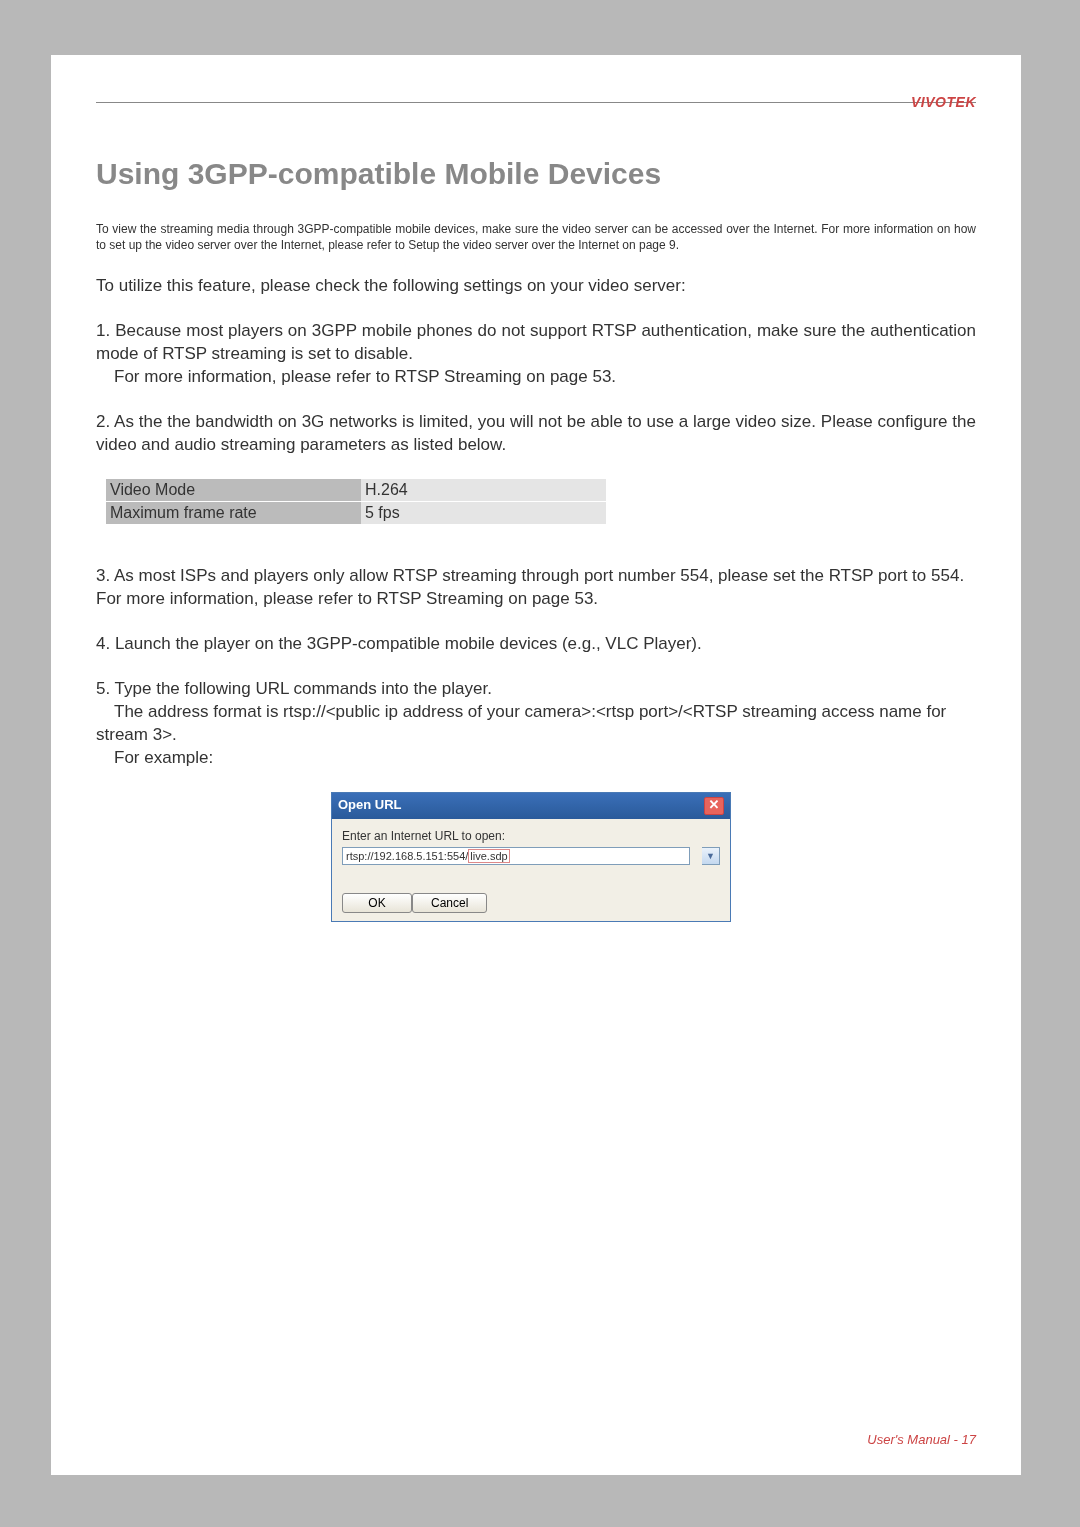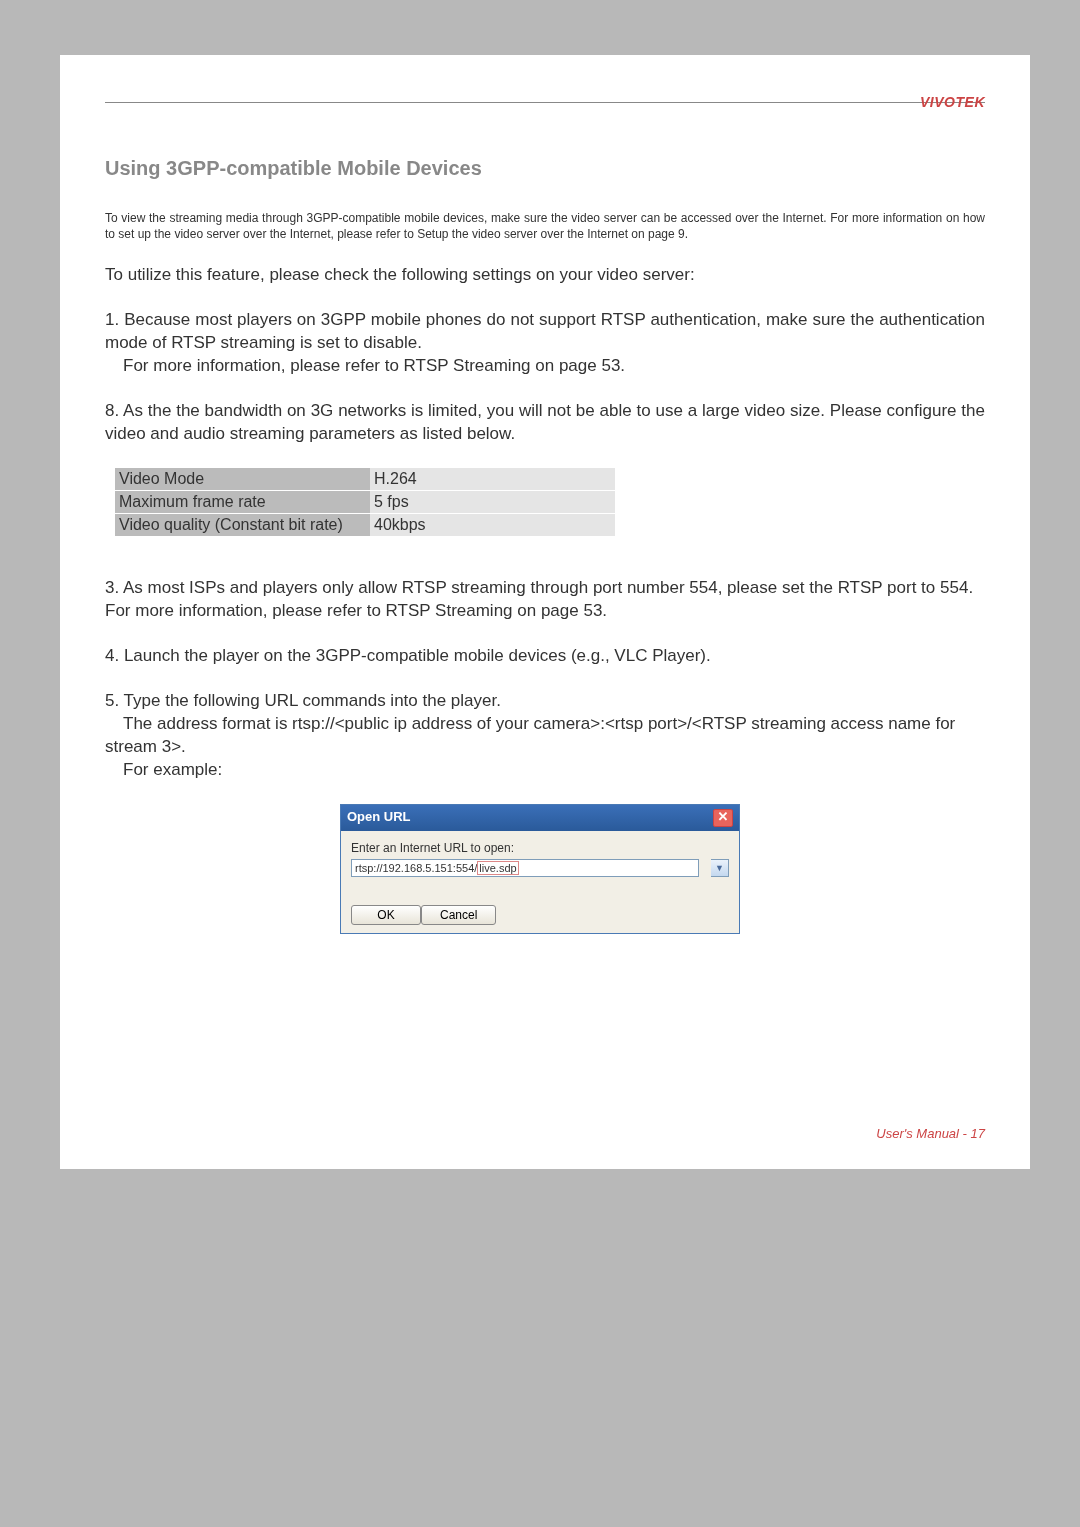--- a/index.html
+++ b/index.html
@@ -13,23 +13,23 @@
       background-color: #b8b8b8;
       width: 1080px;
       height: 1527px;
       position: relative;
     }
     
     .page-container {
       background-color: #ffffff;
       position: absolute;
       top: 55px;
-      left: 60px;
+      left: 51px;
       width: 970px;
-      height: 1114px;
+      height: 1420px;
       padding: 35px 45px 30px 45px;
     }
     
     .header-area {
       position: relative;
       height: 30px;
       margin-bottom: 25px;
     }
     
     .brand {
@@ -44,21 +44,21 @@
     }
     
     .divider {
       border: none;
       border-top: 1px solid #888;
       margin-top: 12px;
     }
     
     .main-heading {
       color: #888888;
-      font-size: 20px;
+      font-size: 30px;
       font-weight: bold;
       margin-bottom: 30px;
       margin-top: 18px;
     }
     
     .body-text {
       color: #333333;
       font-size: 12px;
       line-height: 1.35;
       text-align: justify;
@@ -234,36 +234,32 @@
   <p class="body-text">To view the streaming media through 3GPP-compatible mobile devices, make sure the video server can be accessed over the Internet. For more information on how to set up the video server over the Internet, please refer to Setup the video server over the Internet on page 9.</p>
 
   <p class="body-text-left">To utilize this feature, please check the following settings on your video server:</p>
 
   <div class="list-text">
     <span>1. Because most players on 3GPP mobile phones do not support RTSP authentication, make sure the authentication mode of RTSP streaming is set to disable.</span><br>
     <span class="list-indent">For more information, please refer to RTSP Streaming on page 53.</span>
   </div>
 
   <div class="list-text">
-    <span>8. As the the bandwidth on 3G networks is limited, you will not be able to use a large video size. Please configure the video and audio streaming parameters as listed below.</span>
+    <span>2. As the the bandwidth on 3G networks is limited, you will not be able to use a large video size. Please configure the video and audio streaming parameters as listed below.</span>
   </div>
 
   <table class="settings-table">
     <tbody>
         <tr>
       <td>Video Mode</td>
       <td>H.264</td>
     </tr>
     <tr>
       <td>Maximum frame rate</td>
       <td>5 fps</td>
-    </tr>
-    <tr>
-      <td>Video quality (Constant bit rate)</td>
-      <td>40kbps</td>
     </tr>
   </tbody>
     </table>
 
   <p class="body-text-left">3. As most ISPs and players only allow RTSP streaming through port number 554, please set the RTSP port to 554. For more information, please refer to RTSP Streaming on page 53.</p>
 
   <p class="body-text-left">4. Launch the player on the 3GPP-compatible mobile devices (e.g., VLC Player).</p>
 
   <div class="body-text-left">
     <span>5. Type the following URL commands into the player.</span><br>

